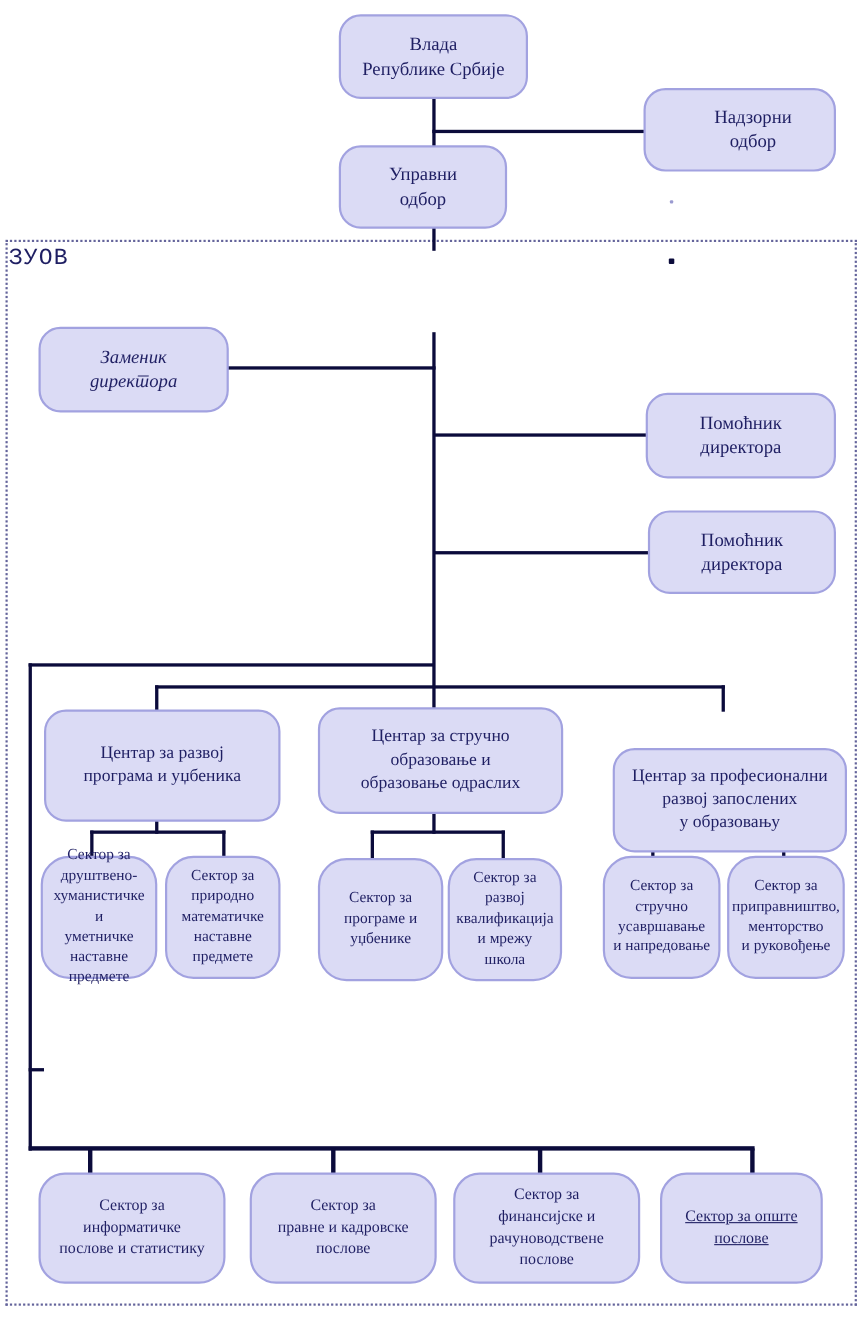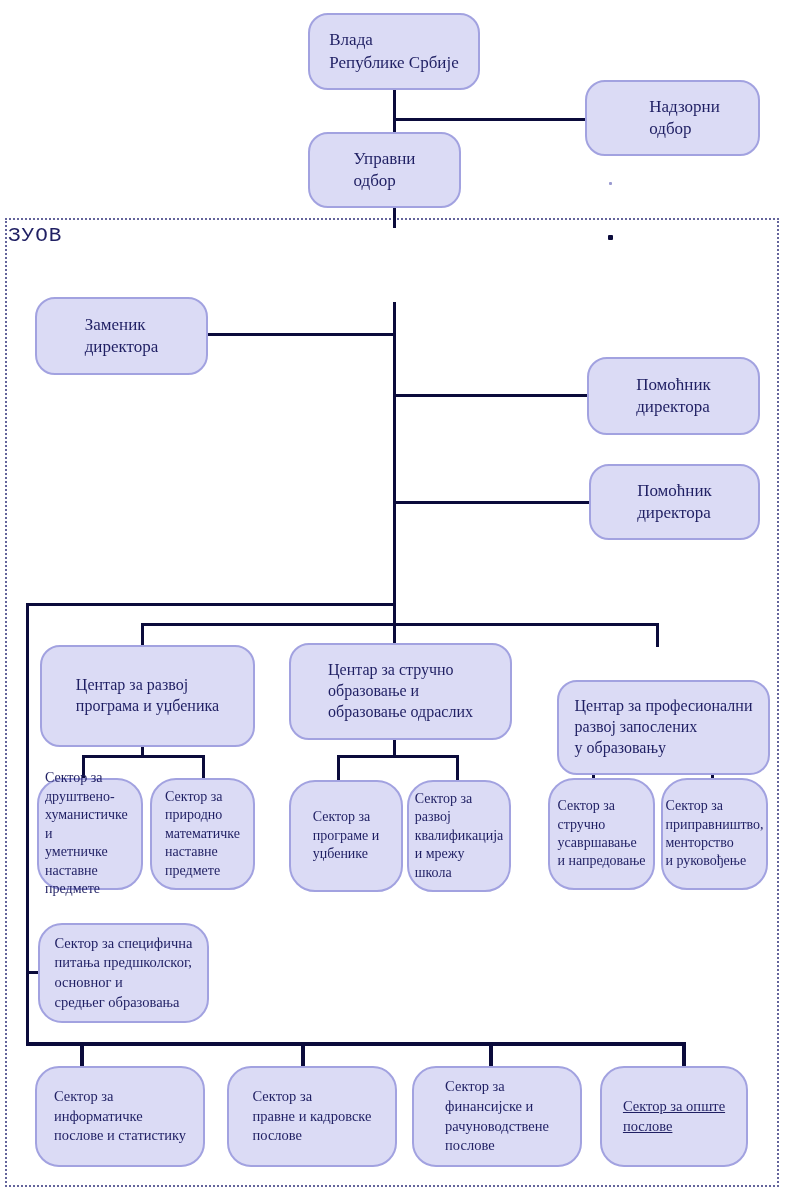--- a/index.html
+++ b/index.html
@@ -18,21 +18,21 @@
     color:var(--text);
     overflow:hidden;
   }
   .node{
     position:absolute;
     box-sizing:border-box;
     background:var(--box-fill);
     border:2px solid var(--box-border);
     border-radius:20px;
     display:flex;align-items:center;justify-content:center;
-    text-align:left;
+    text-align:center;
     white-space:pre-line;
     line-height:1.3;
     font-size:17px;
     color:var(--text);
     padding:4px 6px;
   }
   .node.center{font-size:16px;}
   .node.sector{font-size:14px;border-radius:26px;line-height:1.32;}
   .node.sector-wide{font-size:14.5px;border-radius:24px;line-height:1.35;}
   .node.director{font-size:18px;letter-spacing:1px;}
@@ -96,21 +96,21 @@
 
   <div class="stray-dot" style="left:609px;top:182px;width:3px;height:3px;background:#9a9ad0;"></div>
   <div class="stray-dot" style="left:608px;top:235px;width:5px;height:5px;background:var(--line);"></div>
 
   <div class="node" style="left:308px;top:13px;width:172px;height:77px;">Влада
 Републике Србије</div>
   <div class="node" style="left:585px;top:80px;width:175px;height:76px;padding-left:30px;">Надзорни
 одбор</div>
   <div class="node" style="left:308px;top:132px;width:153px;height:76px;">Управни
 одбор</div>
-  <div class="node" style="left:35px;top:297px;width:173px;height:78px;">Заменик
+  <div class="node" style="left:35px;top:297px;width:173px;height:78px;font-style:italic;">Заменик
 директора</div>
   <div class="node" style="left:587px;top:357px;width:173px;height:78px;">Помоћник
 директора</div>
   <div class="node" style="left:589px;top:464px;width:171px;height:76px;">Помоћник
 директора</div>
 
   <div class="node center" style="left:40px;top:645px;width:215px;height:102px;">Центар за развој
 програма и уџбеника</div>
   <div class="node center" style="left:289px;top:643px;width:223px;height:97px;">Центар за стручно
 образовање и
@@ -139,24 +139,20 @@
 и мрежу школа</div>
   <div class="node sector" style="left:548px;top:778px;width:107px;height:112px;">Сектор за
 стручно
 усавршавање
 и напредовање</div>
   <div class="node sector" style="left:661px;top:778px;width:107px;height:112px;">Сектор за
 приправништво,
 менторство
 и руковођење</div>
 
-  <div class="node sector-wide" style="left:38px;top:923px;width:171px;height:100px;">Сектор за специфична
-питања предшколског,
-основног и
-средњег образовања</div>
 
   <div class="node sector-wide" style="left:35px;top:1066px;width:170px;height:101px;">Сектор за
 информатичке
 послове и статистику</div>
   <div class="node sector-wide" style="left:227px;top:1066px;width:170px;height:101px;">Сектор за
 правне  и кадровске
 послове</div>
   <div class="node sector-wide" style="left:412px;top:1066px;width:170px;height:101px;">Сектор за
 финансијске и
 рачуноводствене

